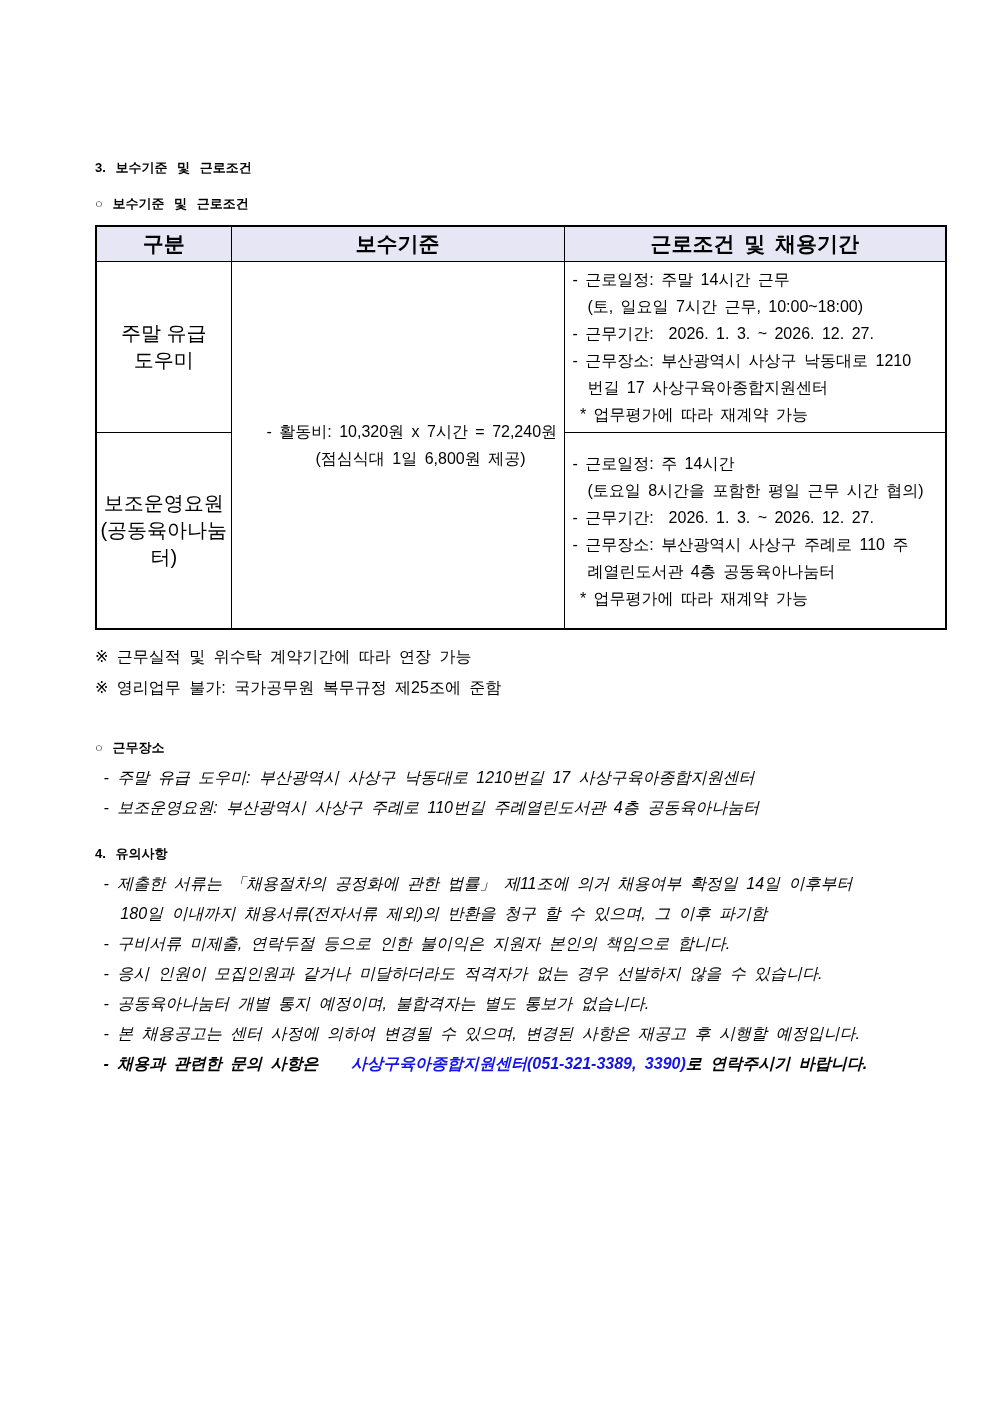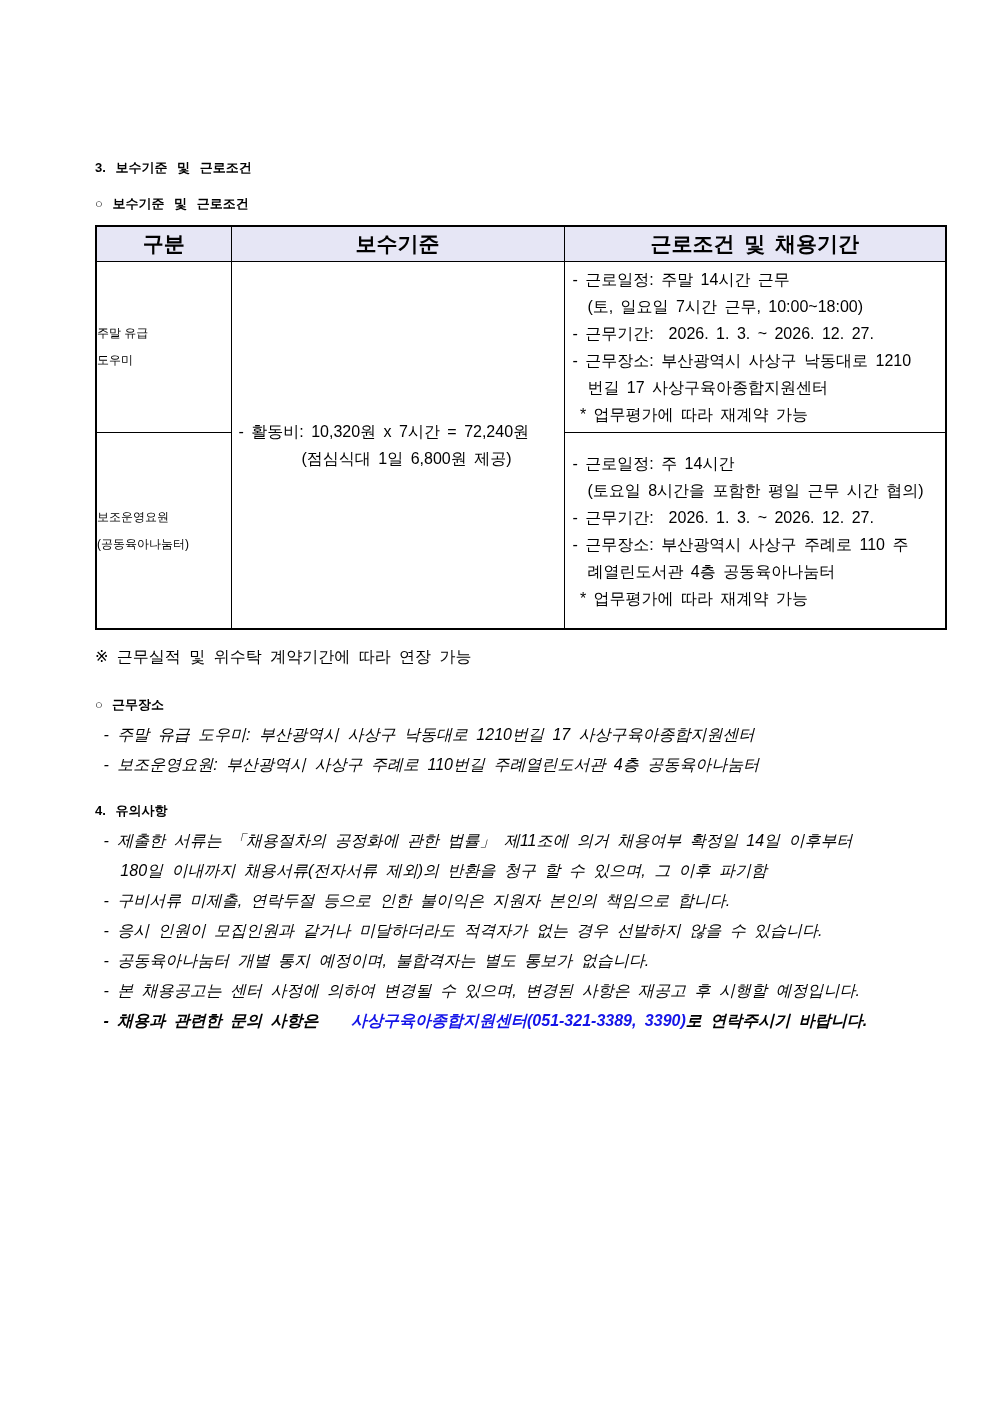--- a/index.html
+++ b/index.html
@@ -17,36 +17,36 @@
     width:850px;border-collapse:collapse;border:2px solid #000;
     table-layout:fixed;font-size:16px;
   }
   col.c1{width:135px;} col.c2{width:333px;} col.c3{width:382px;}
   .pay-table th{
     border:1px solid #000;background:var(--hdr,#e6e6f5);
     height:34px;font-size:21px;font-weight:bold;text-align:center;
     word-spacing:4px;padding:0;
   }
   .pay-table td{border:1px solid #000;padding:0;}
-  td.cat{text-align:left;vertical-align:middle;line-height:27px;font-size:12px;margin-top:36px;}
+  td.cat{text-align:center;vertical-align:middle;line-height:27px;font-size:20px;margin-top:36px;}
   tr.r1 td.cat{height:159px;}
   tr.r2 td.cat{height:195px;}
-  td.pay{vertical-align:middle;}
+  td.pay{vertical-align:middle;padding-left:28px;}
   .pay1{white-space:pre;padding-left:7px;word-spacing:3px;line-height:27px;}
   .pay2{text-align:center;word-spacing:3px;line-height:27px;padding-left:18px;}
   td.cond{padding:4px 4px 4px 8px;}
   tr.r1 td.cond{vertical-align:top;}
   tr.r2 td.cond{vertical-align:middle;}
   .tln{white-space:pre;line-height:27px;word-spacing:3px;}
   
   .notes{margin-top:11px;}
   .nln{white-space:pre;font-size:16px;line-height:31px;word-spacing:4px;}
   
   .bln{white-space:pre;font-size:16px;line-height:30px;word-spacing:4px;font-style:italic;}
-  .h-work{margin-top:21px;margin-bottom:3px;font-family:Liberation Serif, serif;}
+  .h-work{margin-top:33px;margin-bottom:3px;}
   .h-sec4{margin-top:19px;margin-bottom:3px;}
   .bold{font-weight:bold;}
   .blue{color:var(--accent,#1414e8);margin-left:24px;}
 </style>
 </head>
 <body>
 
 <div class="doc">
 
   <div class="h h-sec3">3. 보수기준 및 근로조건</div>
@@ -96,20 +96,21 @@
           <div class="tln">- 근무장소: 부산광역시 사상구 주례로 110 주</div>
           <div class="tln">  례열린도서관 4층 공동육아나눔터</div>
           <div class="tln"> * 업무평가에 따라 재계약 가능</div>
         </td>
       </tr>
     </tbody>
   </table>
 
   <div class="notes">
     <div class="nln">※ 근무실적 및 위수탁 계약기간에 따라 연장 가능</div>
+    <div class="nln">※ 영리업무 불가: 국가공무원 복무규정 제25조에 준함</div>
   </div>
 
   <div class="h h-work">○ 근무장소</div>
   <div class="bln"> - 주말 유급 도우미: 부산광역시 사상구 낙동대로 1210번길 17 사상구육아종합지원센터</div>
   <div class="bln"> - 보조운영요원: 부산광역시 사상구 주례로 110번길 주례열린도서관 4층 공동육아나눔터</div>
 
   <div class="h h-sec4">4. 유의사항</div>
   <div class="bln"> - 제출한 서류는 「채용절차의 공정화에 관한 법률」 제11조에 의거 채용여부 확정일 14일 이후부터</div>
   <div class="bln">   180일 이내까지 채용서류(전자서류 제외)의 반환을 청구 할 수 있으며, 그 이후 파기함</div>
   <div class="bln"> - 구비서류 미제출, 연락두절 등으로 인한 불이익은 지원자 본인의 책임으로 합니다.</div>

